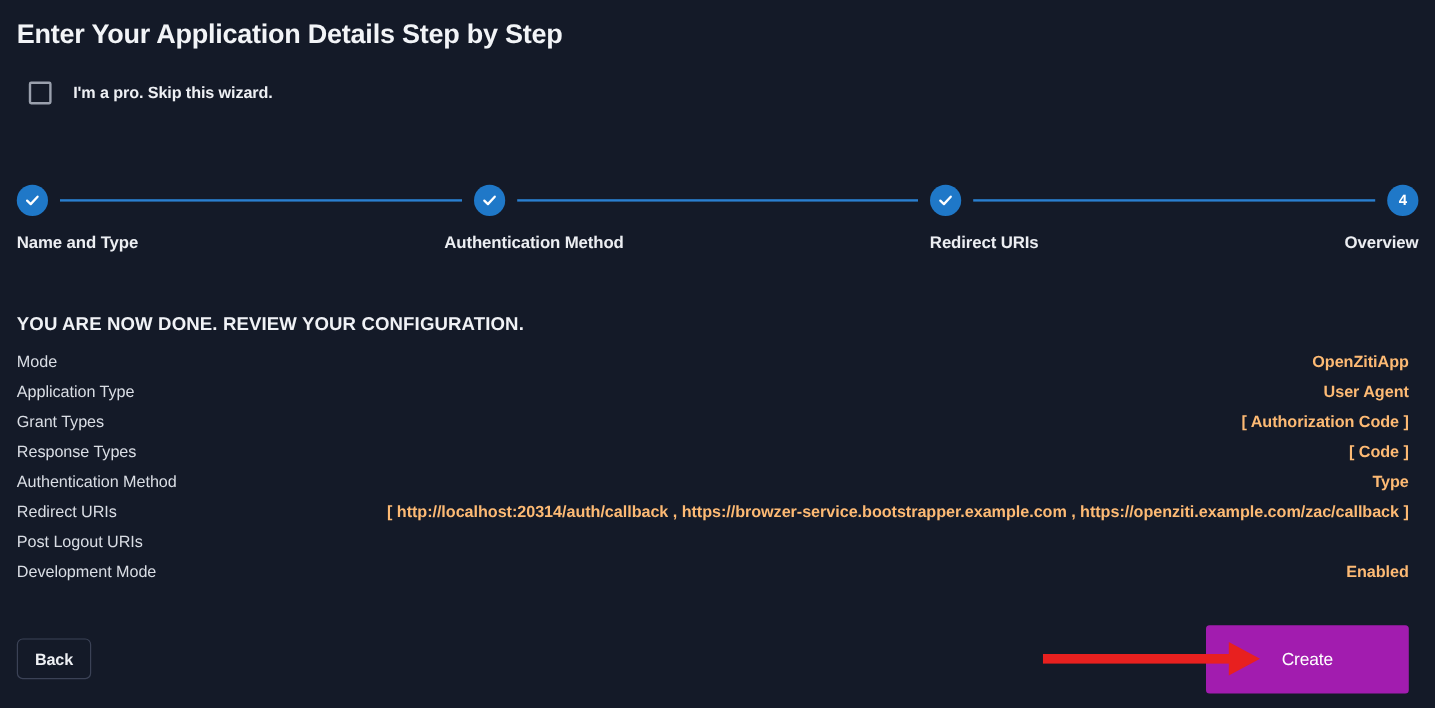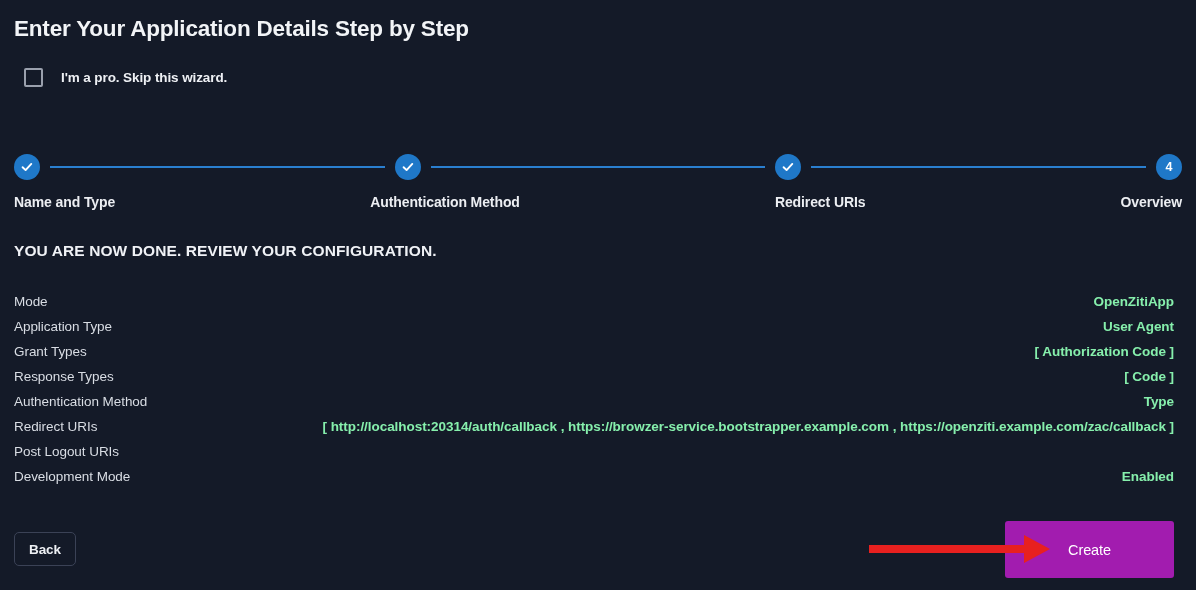--- a/index.html
+++ b/index.html
@@ -111,21 +111,21 @@
     color: #eceef2;
     white-space: nowrap;
     letter-spacing: -0.1px;
   }
   .step-label.l1 { text-align: left; }
   .step-label.l4 { text-align: right; }
 
   
   .review-heading {
     position: absolute;
-    left: 14px; top: 242px;
+    left: 14px; top: 262px;
     font-size: 15.5px;
     font-weight: 600;
     color: #f0f2f6;
     letter-spacing: 0.1px;
     white-space: nowrap;
   }
 
   
   .summary {
     position: absolute;
@@ -141,21 +141,21 @@
   }
   .summary-key {
     font-size: 13.5px;
     font-weight: 400;
     color: #d9dde4;
     letter-spacing: -0.05px;
   }
   .summary-val {
     font-size: 13.5px;
     font-weight: 700;
-    color: #86efac;
+    color: #fdba74;
     text-align: center;
     letter-spacing: -0.05px;
   }
 
   
   .btn-back {
     position: absolute;
     left: 14px; top: 532px;
     width: 62px; height: 34px;
     border: 1px solid #3b4256;

